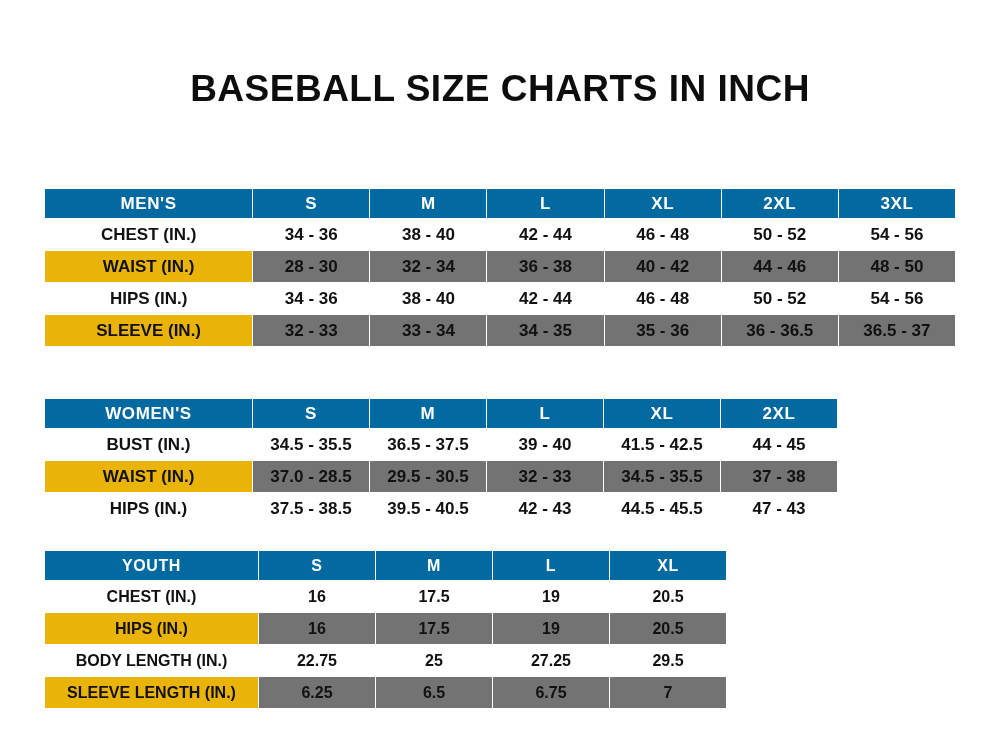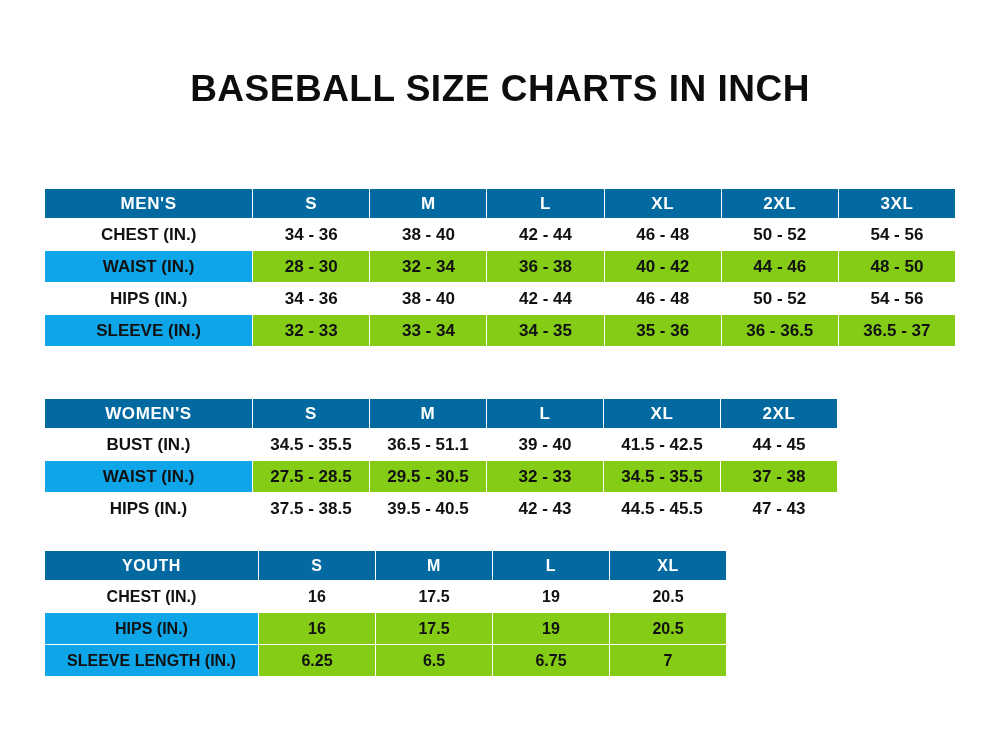--- a/index.html
+++ b/index.html
@@ -51,25 +51,25 @@
     white-space: nowrap;
   }
   thead td {
     background: #0369a1;
     color: #ffffff;
     font-size: 17px;
     letter-spacing: 0.6px;
     height: 29px;
   }
   tbody tr.odd td { background: #ffffff; }
-  tbody tr.even td { background: #84cc16; }
+  tbody tr.even td { background: #737373; }
   tbody td.rowhead {
     background: #ffffff;
   }
-  tbody tr.even td.rowhead { background: #0ea5e9; }
+  tbody tr.even td.rowhead { background: #eab308; }
 
   
   #mens-table {
     top: 188px;
     left: 44px;
     width: 912px;
   }
   #mens-table col.c0 { width: 208px; }
   #mens-table col.cx { width: 117px; }
 
@@ -178,28 +178,28 @@
         <td>M</td>
         <td>L</td>
         <td>XL</td>
         <td>2XL</td>
       </tr>
     </thead>
     <tbody>
       <tr class="odd">
         <td class="rowhead">BUST (IN.)</td>
         <td>34.5 - 35.5</td>
-        <td>36.5 - 51.1</td>
+        <td>36.5 - 37.5</td>
         <td>39 - 40</td>
         <td>41.5 - 42.5</td>
         <td>44 - 45</td>
       </tr>
       <tr class="even">
         <td class="rowhead">WAIST (IN.)</td>
-        <td>27.5 - 28.5</td>
+        <td>37.0 - 28.5</td>
         <td>29.5 - 30.5</td>
         <td>32 - 33</td>
         <td>34.5 - 35.5</td>
         <td>37 - 38</td>
       </tr>
       <tr class="odd">
         <td class="rowhead">HIPS (IN.)</td>
         <td>37.5 - 38.5</td>
         <td>39.5 - 40.5</td>
         <td>42 - 43</td>
@@ -234,20 +234,27 @@
         <td>19</td>
         <td>20.5</td>
       </tr>
       <tr class="even">
         <td class="rowhead">HIPS (IN.)</td>
         <td>16</td>
         <td>17.5</td>
         <td>19</td>
         <td>20.5</td>
       </tr>
+      <tr class="odd">
+        <td class="rowhead">BODY LENGTH (IN.)</td>
+        <td>22.75</td>
+        <td>25</td>
+        <td>27.25</td>
+        <td>29.5</td>
+      </tr>
       <tr class="even">
         <td class="rowhead">SLEEVE LENGTH (IN.)</td>
         <td>6.25</td>
         <td>6.5</td>
         <td>6.75</td>
         <td>7</td>
       </tr>
     </tbody>
   </table>
 

